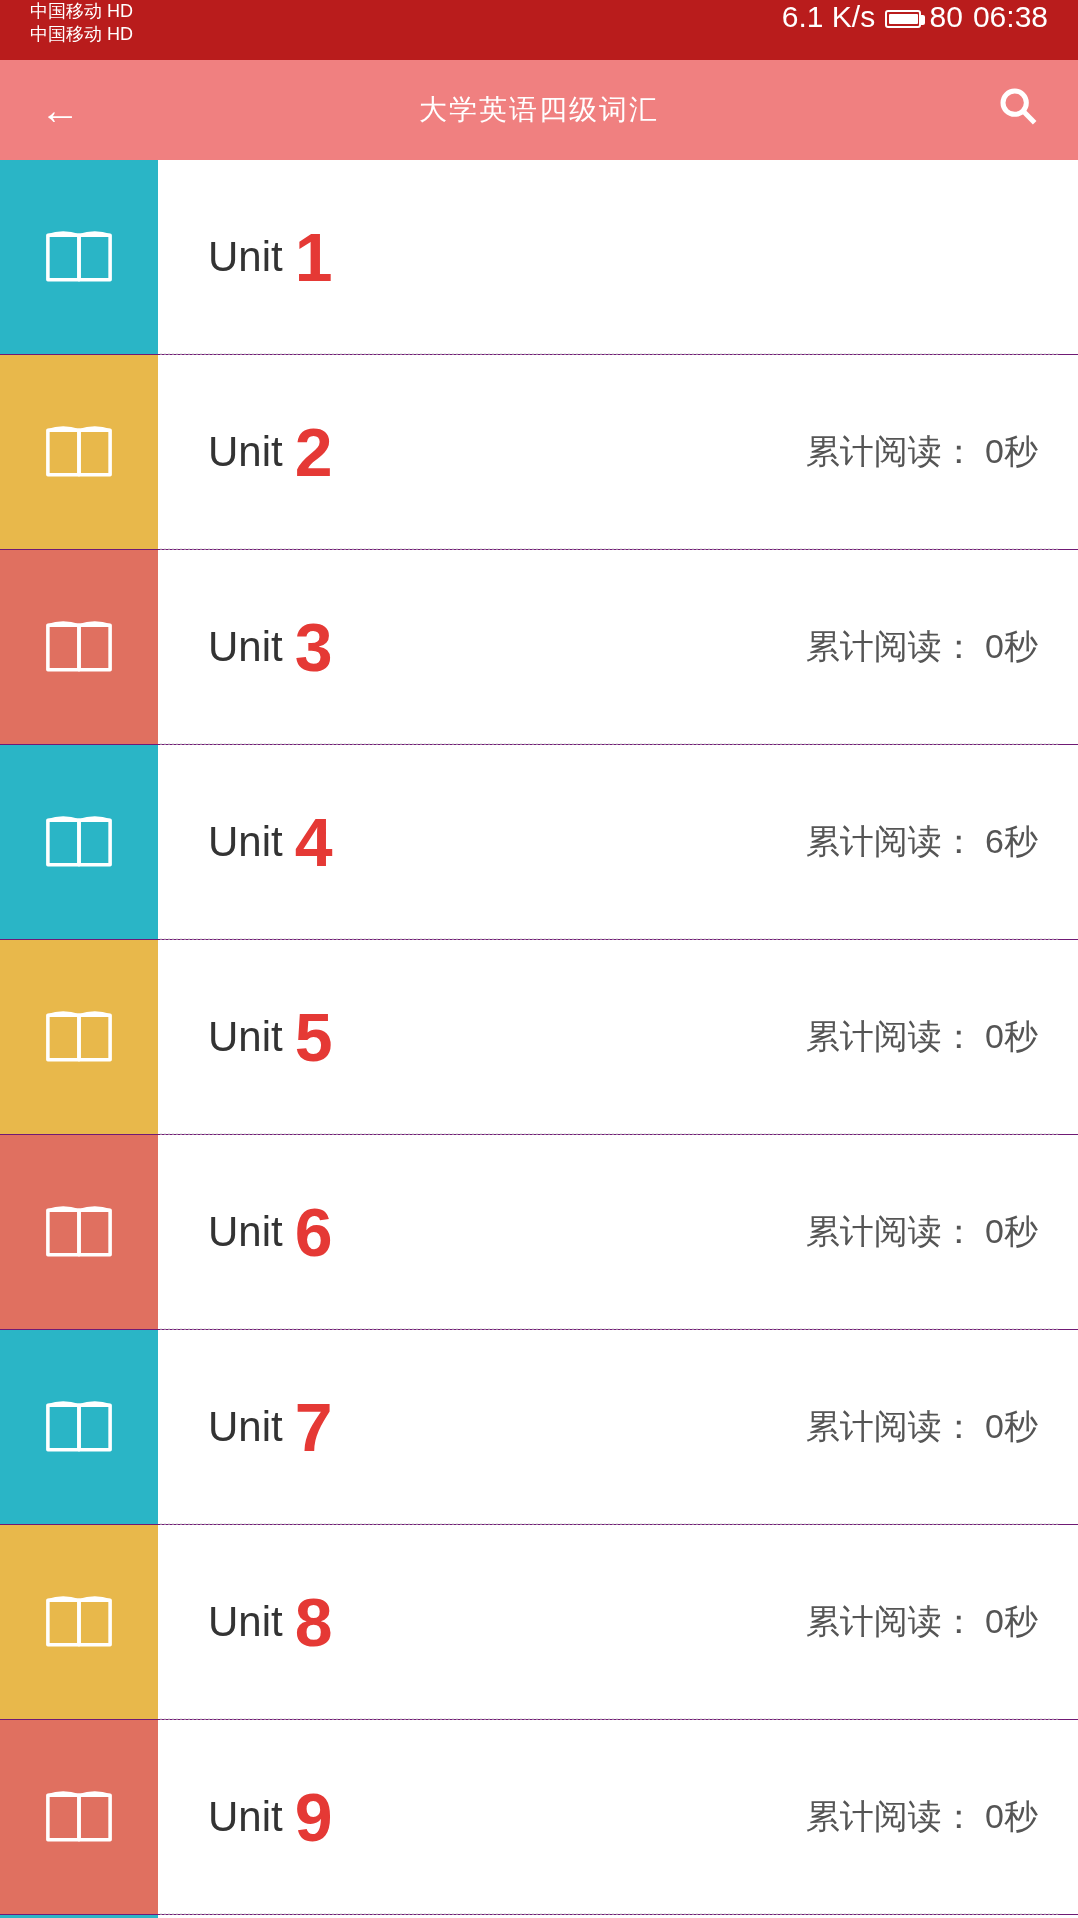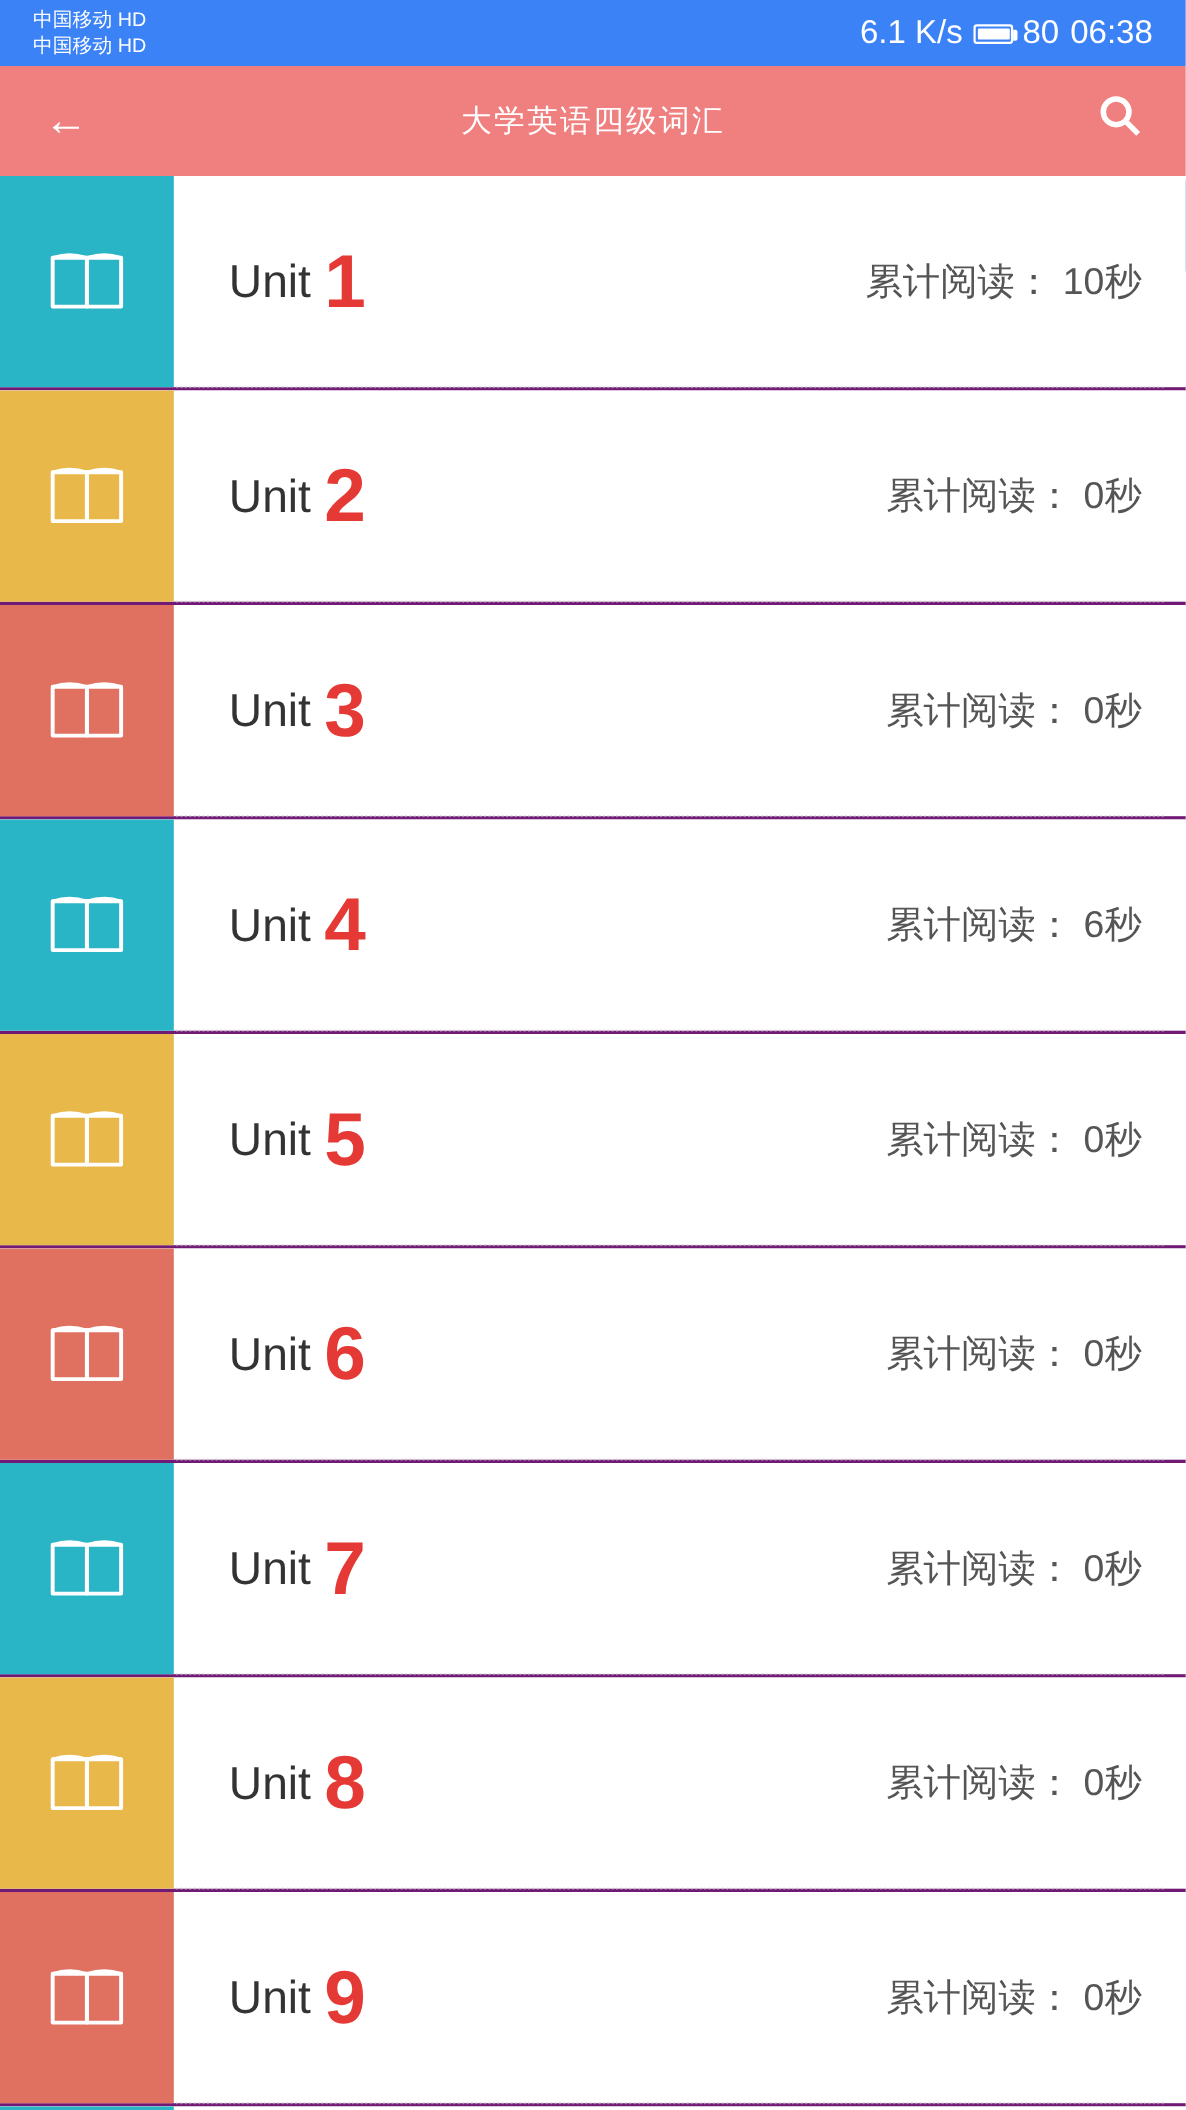--- a/index.html
+++ b/index.html
@@ -8,24 +8,24 @@
     body {
       width: 1078px;
       min-height: 1918px;
       font-family: -apple-system, "PingFang SC", "Hiragino Sans GB", "Microsoft YaHei", sans-serif;
       background: #f5f5f5;
       overflow-x: hidden;
     }
 
     
     .status-bar {
-      background: #3b82f6;
+      background: #b91c1c;
       height: 60px;
       display: flex;
-      align-items: center;
+      align-items: flex-start;
       justify-content: space-between;
       padding: 0 30px;
       color: white;
       font-size: 22px;
     }
     .status-left {
       display: flex;
       flex-direction: column;
       font-size: 18px;
       line-height: 1.3;
@@ -124,21 +124,21 @@
 
     
     .unit-list {
       width: 100%;
     }
 
     .unit-item {
       display: flex;
       align-items: center;
       height: 195px;
-      border-bottom: 3px solid #701a75;
+      border-bottom: 1px solid #701a75;
       position: relative;
       cursor: pointer;
       background: white;
     }
 
     
     .unit-item::after {
       content: '';
       position: absolute;
       bottom: -1px;
@@ -247,24 +247,20 @@
     <path d="M80,10 L80,60 L45,60 L45,10 Z" stroke="white" stroke-width="4" fill="none" stroke-linejoin="round"></path>
     <path d="M10,10 Q27,4 45,10" stroke="white" stroke-width="3" fill="none"></path>
     <path d="M45,10 Q63,4 80,10" stroke="white" stroke-width="3" fill="none"></path>
   </svg>
     </div>
     <div class="unit-content">
       <div class="unit-name">
         <span>Unit</span>
         <span class="unit-number">1</span>
       </div>
-      <div class="unit-reading">
-        <span>累计阅读：</span>
-        <span class="seconds">10秒</span>
-      </div>
     </div>
   </div>
       <div class="unit-item">
     <div class="unit-icon color-yellow">
       <svg class="book-icon-svg" viewBox="0 0 90 70">
     <path d="M10,10 L10,60 L45,60 L45,10 Z" stroke="white" stroke-width="4" fill="none" stroke-linejoin="round"></path>
     <path d="M80,10 L80,60 L45,60 L45,10 Z" stroke="white" stroke-width="4" fill="none" stroke-linejoin="round"></path>
     <path d="M10,10 Q27,4 45,10" stroke="white" stroke-width="3" fill="none"></path>
     <path d="M45,10 Q63,4 80,10" stroke="white" stroke-width="3" fill="none"></path>
   </svg>

